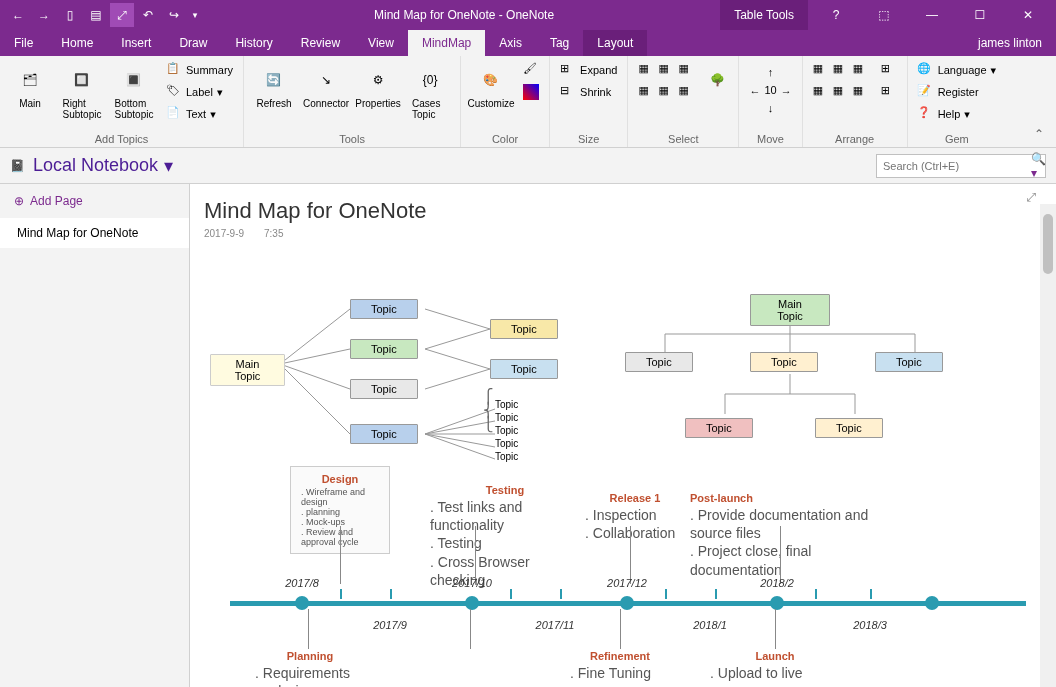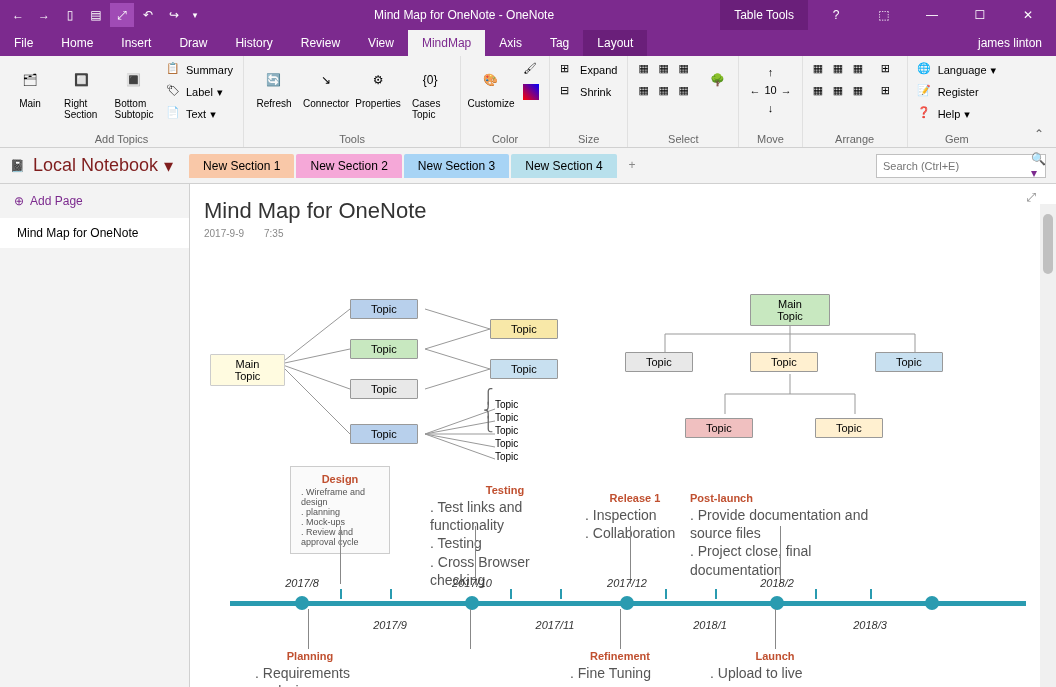--- a/index.html
+++ b/index.html
@@ -30,21 +30,21 @@
 .rbig { display:flex; flex-direction:column; align-items:center; gap:2px; padding:4px 6px; cursor:pointer; width:48px; }
 .rbig .ic { width:32px; height:32px; display:flex; align-items:center; justify-content:center; }
 .rbig .lbl { font-size:10px; text-align:left; line-height:1.1; }
 .rcol { display:flex; flex-direction:column; gap:2px; }
 .rsmall { display:flex; align-items:center; gap:4px; padding:2px 4px; cursor:pointer; font-size:11px; }
 .rsmall .ic { width:16px; height:16px; }
 .collapse-btn { position:absolute; right:6px; bottom:4px; width:16px; height:16px; cursor:pointer; color:#666; }
 
 
 .nbbar { height:36px; background:#f3f3f3; border-bottom:1px solid #d0d0d0; display:flex; align-items:center; padding:0 10px; gap:8px; }
-.nb-title { font-size:18px; color:#7f1d1d; display:flex; align-items:center; gap:6px; }
+.nb-title { font-size:18px; color:#4c1d95; display:flex; align-items:center; gap:6px; }
 .tabs { display:flex; gap:2px; margin-left:8px; }
 .tab { padding:5px 14px; font-size:12px; border-radius:2px 2px 0 0; cursor:pointer; }
 .tab.s1 { background:#f9c8a8; }
 .tab.s2 { background:#f5a8d8; }
 .tab.s3 { background:#a8d4f5; }
 .tab.s4 { background:#b8e0ec; }
 .tab-add { padding:4px 10px; color:#888; cursor:pointer; }
 .search { margin-left:auto; display:flex; align-items:center; border:1px solid #c0c0c0; background:#fff; height:24px; width:170px; }
 .search input { border:none; flex:1; padding:0 6px; font-size:11px; outline:none; }
 .search-btn { width:26px; display:flex; align-items:center; justify-content:center; color:#7c2a8e; }
@@ -136,21 +136,21 @@
 
 <div class="ribbon">
   <div class="rgroup">
     <div class="rgroup-body">
       <div class="rbig">
           <div class="ic">🗂</div>
           <div class="lbl">Main</div>
         </div>
       <div class="rbig">
           <div class="ic">🔲</div>
-          <div class="lbl">Right Section</div>
+          <div class="lbl">Right Subtopic</div>
         </div>
       <div class="rbig">
           <div class="ic">🔳</div>
           <div class="lbl">Bottom Subtopic</div>
         </div>
       <div class="rcol">
         <div class="rsmall">
             <span class="ic">📋</span>
             <span>Summary</span>
           </div>
@@ -287,27 +287,20 @@
   </div>
   <div class="collapse-btn">⌃</div>
 </div>
 
 <div class="nbbar">
   <span>📓</span>
   <div class="nb-title">
       <span>Local Notebook</span> 
       <span>▾</span>
     </div>
-  <div class="tabs">
-    <div class="tab s1">New Section 1</div>
-    <div class="tab s2">New Section 2</div>
-    <div class="tab s3">New Section 3</div>
-    <div class="tab s4">New Section 4</div>
-    <div class="tab-add">+</div>
-  </div>
   <div class="search">
     <input placeholder="Search (Ctrl+E)" style="">
     <div class="search-btn">🔍▾</div>
   </div>
 </div>
 
 <div class="main">
   <div class="sidebar">
     <div class="add-page">
         <span>⊕</span>

